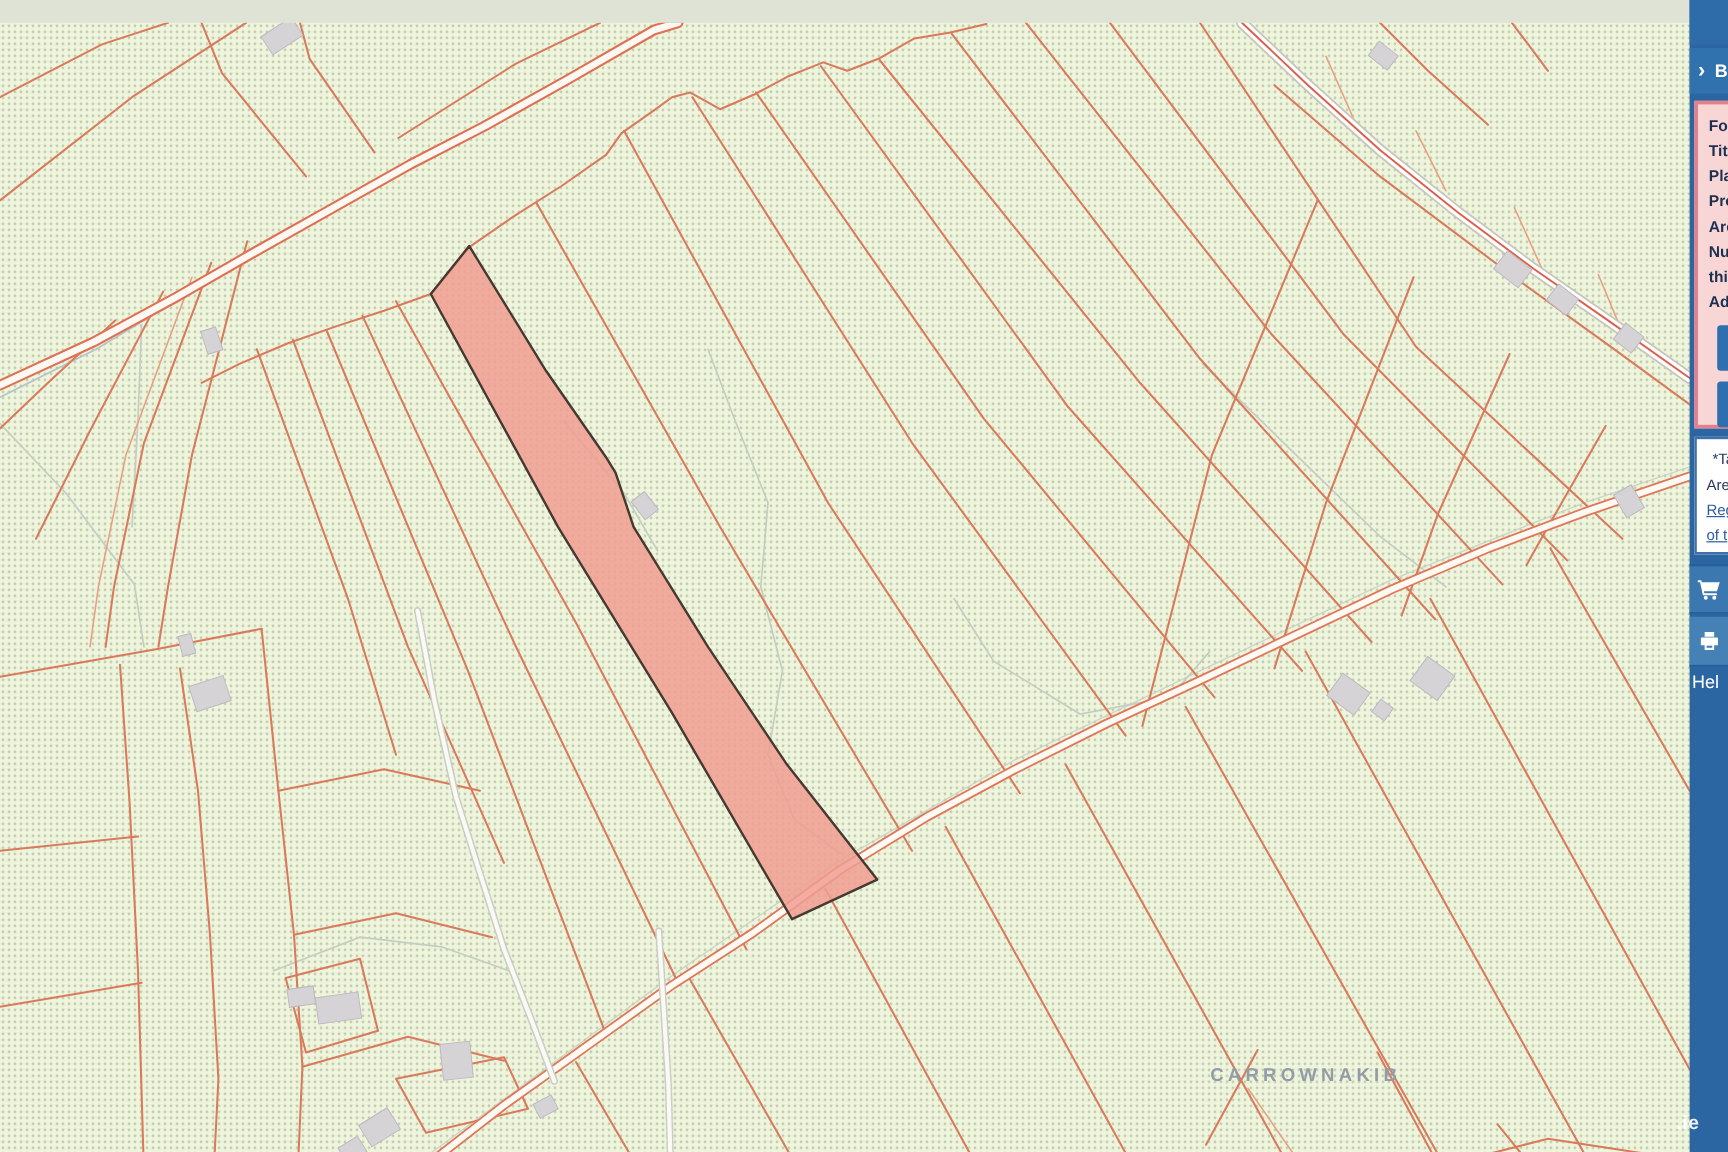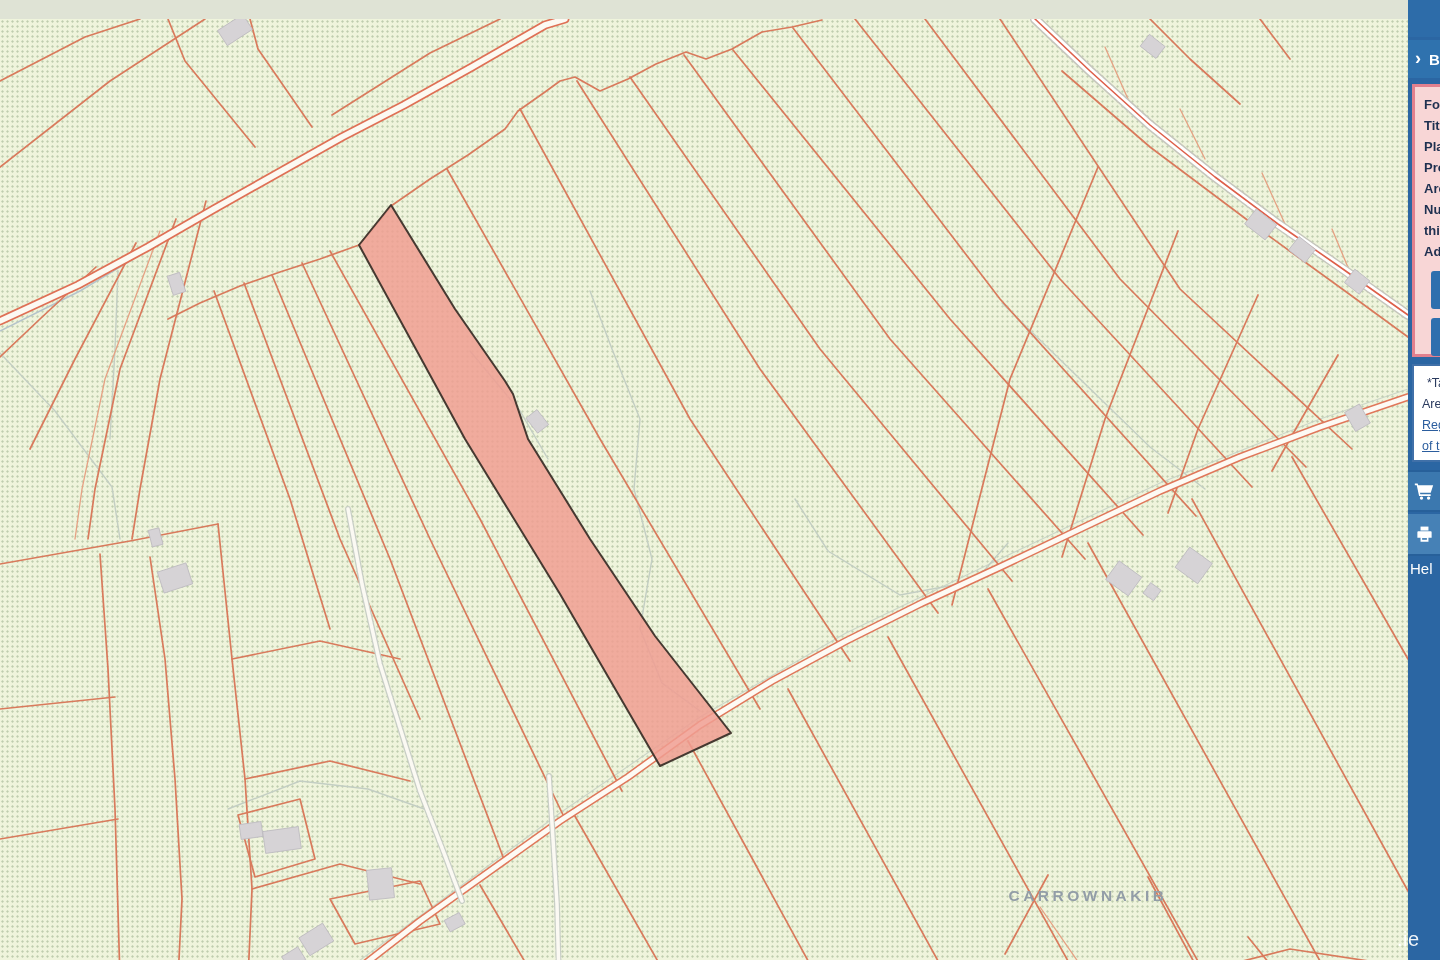--- a/index.html
+++ b/index.html
@@ -40,22 +40,22 @@
   .note-line.indent{padding-left:5px;}
   .note-link{color:#2b5d9e;text-decoration:underline;cursor:pointer;}
 
   .menu-row{position:absolute;left:0;width:32px;height:42px;display:flex;
             align-items:center;justify-content:center;cursor:pointer;}
   .row-cart{top:470px;background:#3b78af;border-top:2px solid #27609a;border-bottom:2px solid #27609a;}
   .row-print{top:514px;background:#4681b6;border-bottom:2px solid #27609a;}
   .help-item{position:absolute;top:560px;left:2px;color:#fff;font-size:15px;
              white-space:nowrap;cursor:pointer;}
 
-  .ie-mark{position:absolute;left:1397px;top:928px;z-index:5;font-size:20px;
-           color:rgba(255,255,255,.92);letter-spacing:.5px;}
+  .ie-mark{position:absolute;left:1397px;top:928px;z-index:5;font-size:16px;
+           color:rgba(255,255,255,.92);letter-spacing:.5px;font-weight:bold;}
 </style>
 </head>
 <body>
 
 <div class="stage">
 
   <div class="map">
     <svg viewBox="0 0 1440 960" width="1440" height="960">
 
       <g stroke="#c3cec3" stroke-width="1.4" fill="none" stroke-linecap="round">

